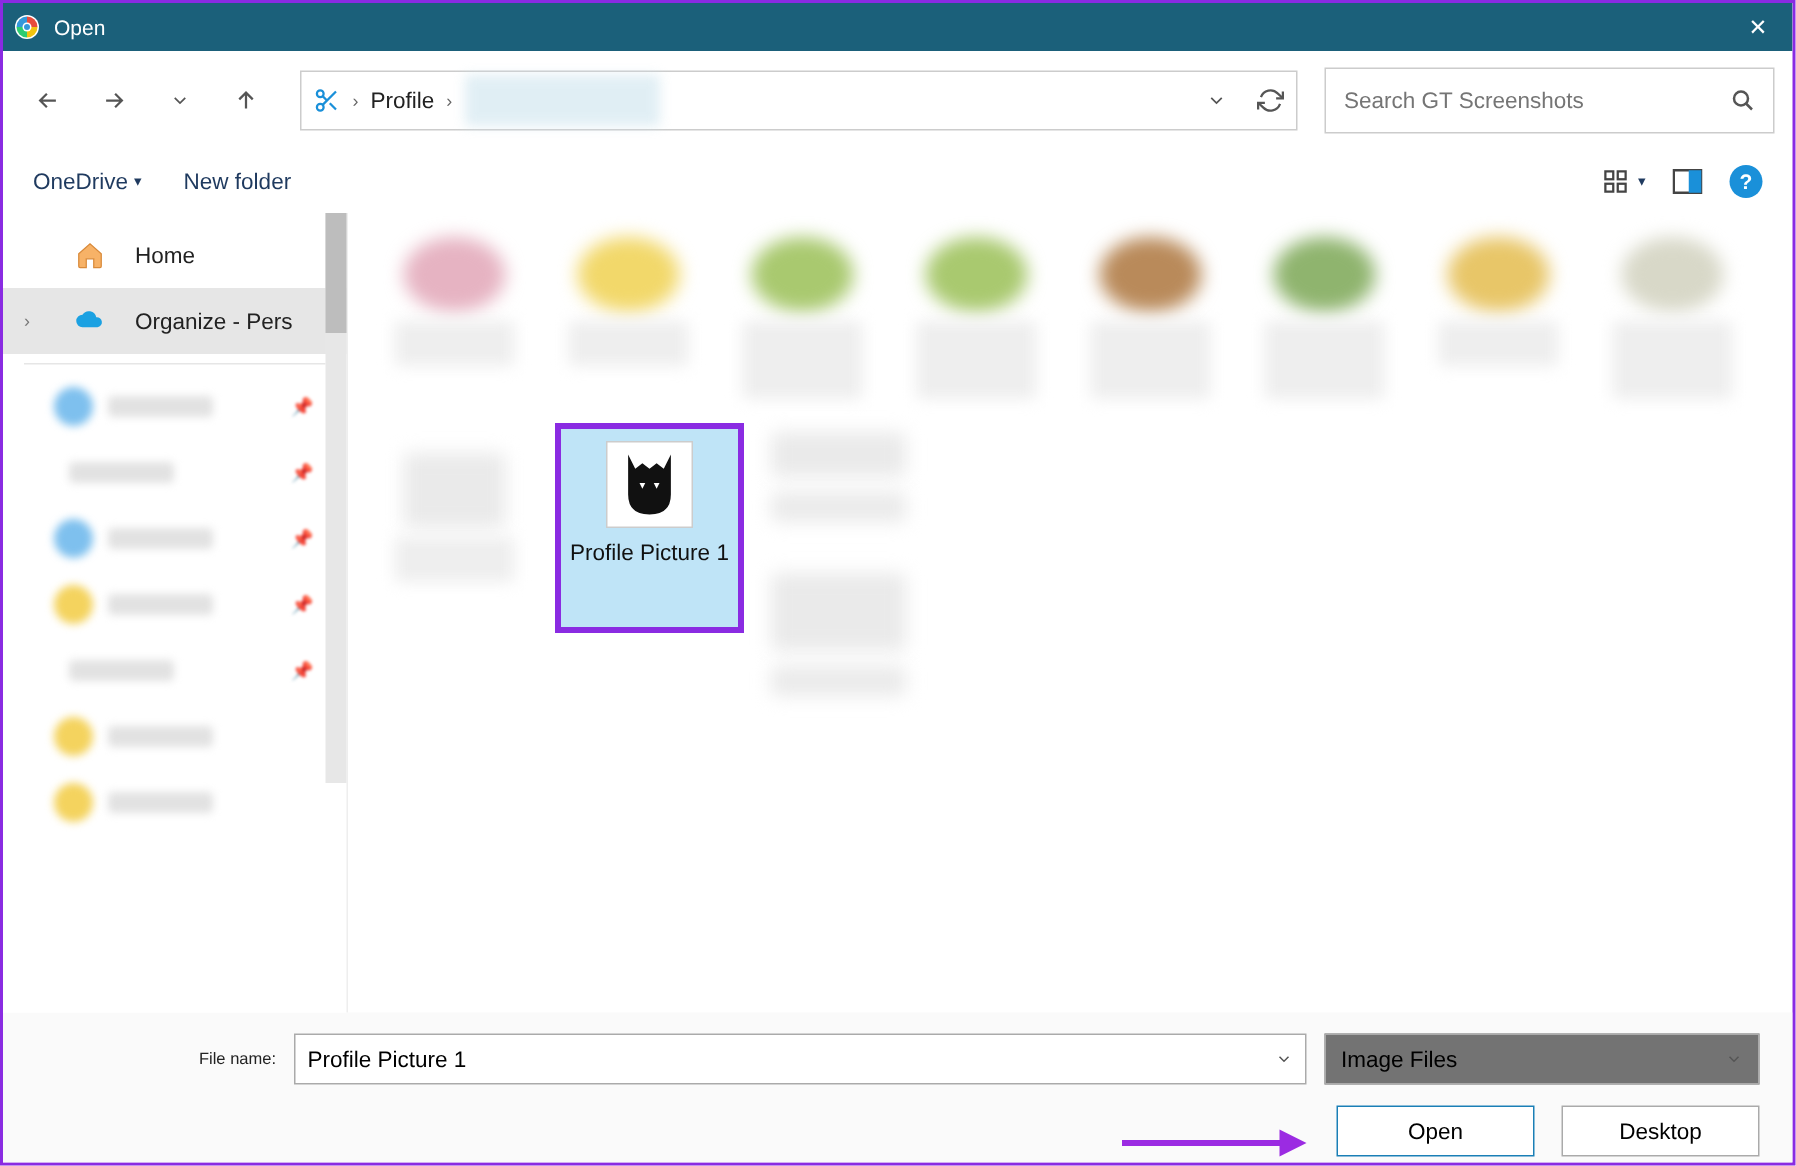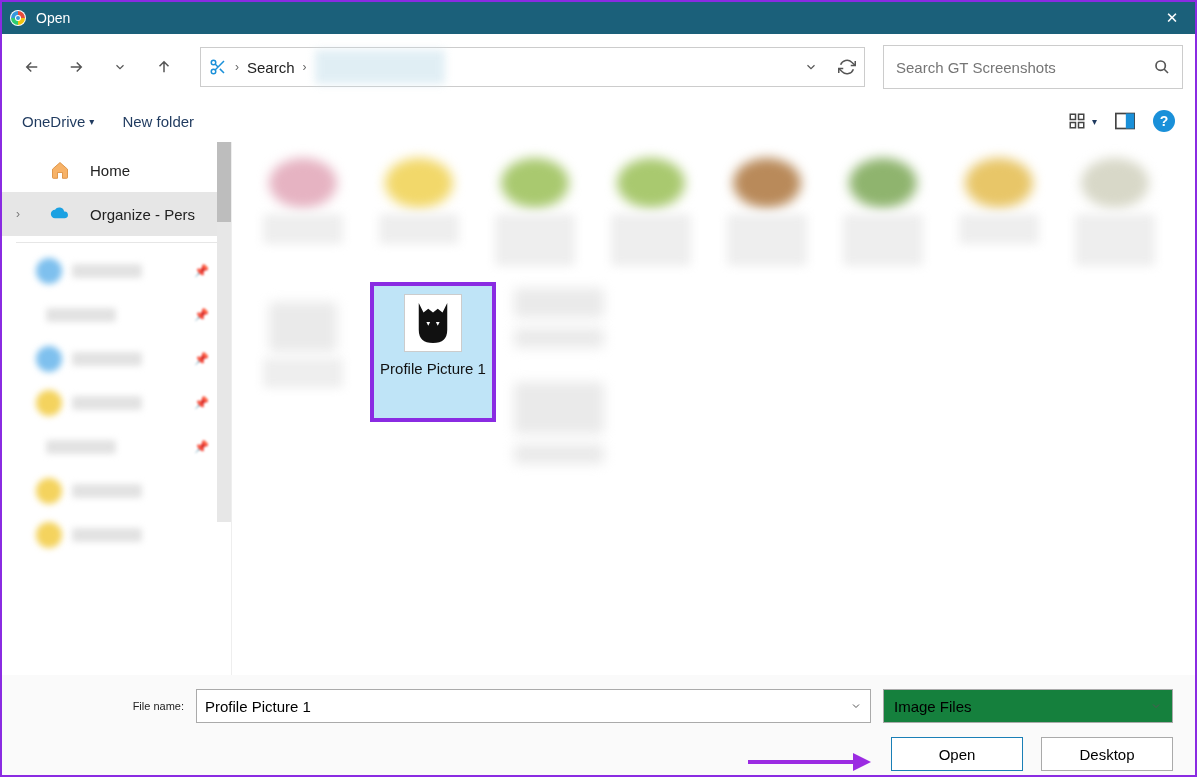--- a/index.html
+++ b/index.html
@@ -56,21 +56,21 @@
 .selected-file { width:126px; height:140px; border:4px solid #8a2be2; background:#bfe4f7; display:flex; flex-direction:column; align-items:center; padding:8px 4px 4px 4px; cursor:pointer; }
 .sel-inner { width:58px; height:58px; background:#fff; border:1px solid #ccc; display:flex; align-items:center; justify-content:center; }
 .sel-text { font-size:15px; text-align:center; color:#111; margin-top:8px; line-height:1.2; }
 
 .blur-block { filter:blur(6px); background:#eaeaea; border-radius:4px; }
 
 .footer { height:100px; background:#fafafa; display:flex; flex-direction:column; padding:14px 22px 10px 22px; gap:14px; }
 .fn-row { display:flex; align-items:center; gap:12px; }
 .fn-label { font-size:11px; color:#222; width:160px; text-align:right; }
 .fn-input { flex:1; height:34px; border:1px solid #aaa; padding:0 8px; font-size:15px; display:flex; align-items:center; justify-content:space-between; cursor:text; background:#fff; }
-.ft-select { width:290px; height:34px; border:1px solid #aaa; padding:0 10px; font-size:15px; display:flex; align-items:center; justify-content:space-between; cursor:pointer; background:#15803d; }
+.ft-select { width:290px; height:34px; border:1px solid #aaa; padding:0 10px; font-size:15px; display:flex; align-items:center; justify-content:space-between; cursor:pointer; background:#737373; }
 .btn-row { display:flex; justify-content:flex-end; gap:18px; align-items:center; position:relative; }
 .btn { width:132px; height:34px; border:1px solid #aaa; background:#fff; font-size:15px; cursor:pointer; display:flex; align-items:center; justify-content:center; }
 .btn.primary { border:1px solid #1a7fb6; }
 
 .arrow-annot { position:absolute; right:300px; top:10px; }
 
 svg { display:block; }
 </style>
 </head>
 <body>
@@ -125,21 +125,21 @@
 
   <div class="addrbar">
     <span>
       <svg width="18" height="18" viewBox="0 0 24 24" fill="none" stroke="#1a90d9" stroke-width="2">
           <circle cx="6" cy="6" r="3"></circle>
           <circle cx="6" cy="18" r="3"></circle>
           <path d="M20 4L8.12 15.88M14.47 14.48L20 20M8.12 8.12L12 12"></path>
         </svg>
     </span>
     <span class="chev">›</span>
-    <span class="crumb">Search</span>
+    <span class="crumb">Profile</span>
     <span class="chev">›</span>
     <span class="blur-chip"></span>
     <div class="addr-right">
       <span>
         <svg width="14" height="14" viewBox="0 0 24 24" fill="none" stroke="#555" stroke-width="2">
             <path d="M6 9l6 6 6-6"></path>
           </svg>
       </span>
       <span>
         <svg width="18" height="18" viewBox="0 0 24 24" fill="none" stroke="#555" stroke-width="2">

